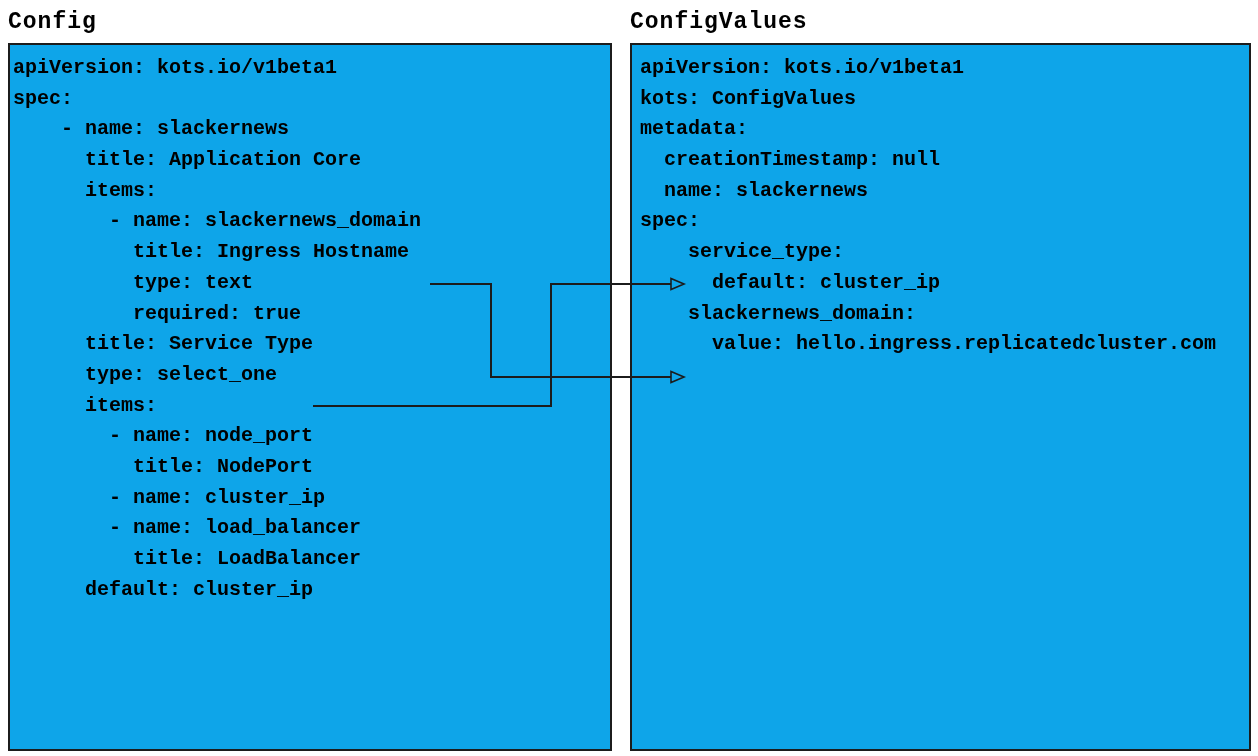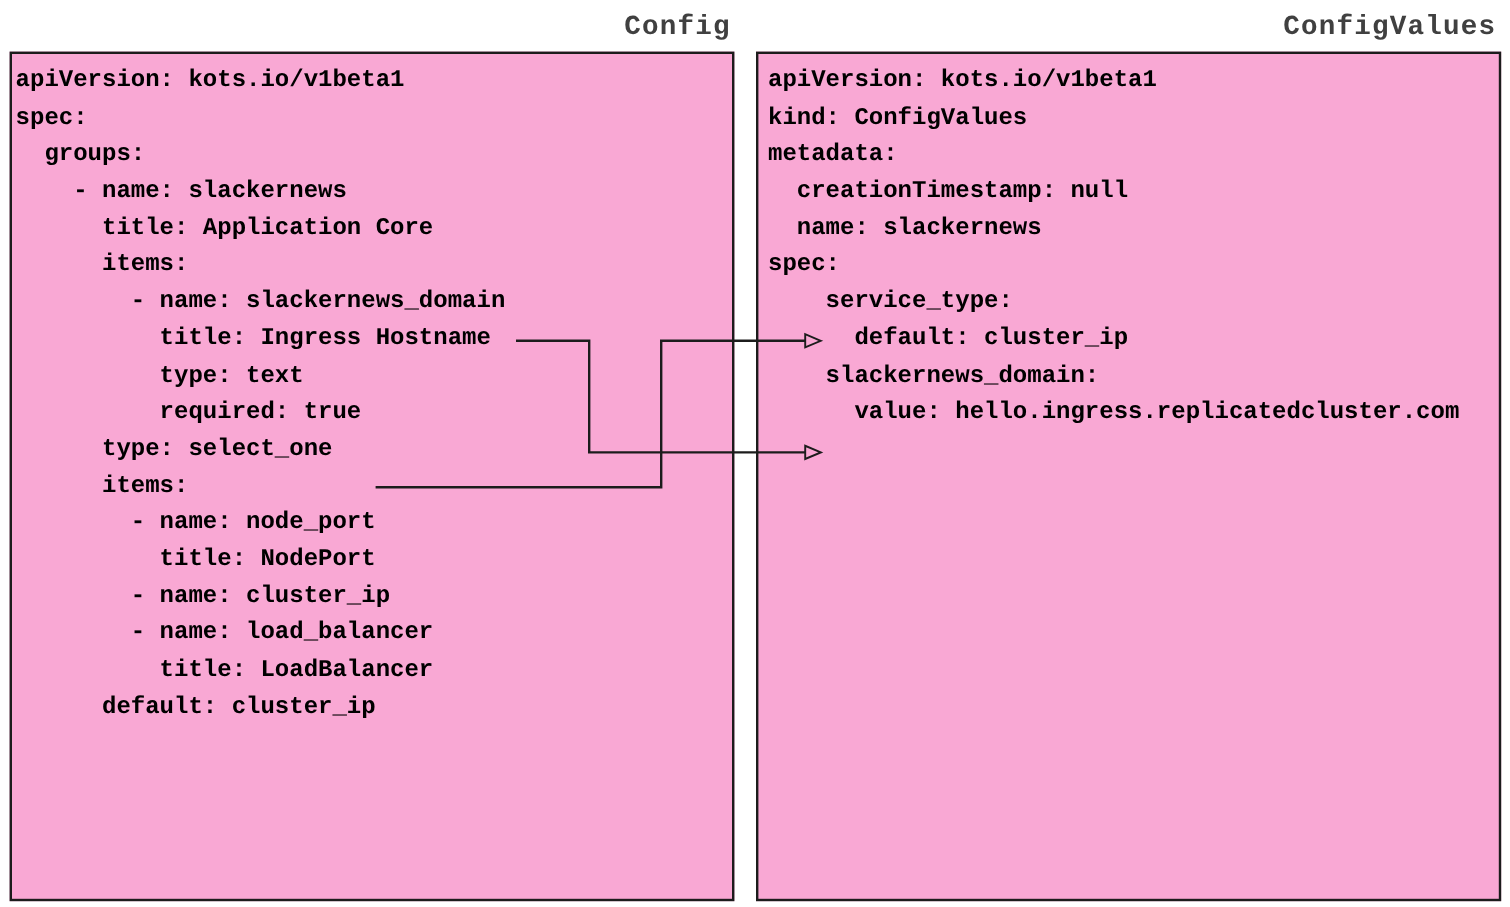--- a/index.html
+++ b/index.html
@@ -13,33 +13,33 @@
     height: 756px;
     background: #ffffff;
     font-family: "Liberation Mono", "DejaVu Sans Mono", monospace;
     overflow: hidden;
   }
   .panel-title {
     position: absolute;
     top: 6px;
     height: 32px;
     line-height: 32px;
-    text-align: right;
+    text-align: left;
     font-size: 23px;
     font-weight: bold;
-    color: #404040;
+    color: #000000;
     letter-spacing: 1px;
   }
   #title-left  { left: 8px;   width: 601px; }
   #title-right { left: 630px; width: 617px; }
   .panel {
     position: absolute;
     top: 43px;
     height: 696px;
-    background: #f9a8d4;
+    background: #0ea5e9;
     border: 2px solid #1c1c1c;
     box-sizing: content-box;
   }
   #panel-left  { left: 8px;   width: 597px; padding-top: 8px; padding-left: 3px; }
   #panel-right { left: 630px; width: 609px; padding-top: 8px; padding-left: 8px; }
   .code-line {
     white-space: pre;
     font-size: 20px;
     font-weight: bold;
     color: #000000;
@@ -61,41 +61,41 @@
 
 <div class="canvas">
 
   <div id="title-left" class="panel-title">Config</div>
 
   <div id="title-right" class="panel-title">ConfigValues</div>
 
   <div id="panel-left" class="panel">
     <div class="code-line">apiVersion: kots.io/v1beta1</div>
     <div class="code-line">spec:</div>
-    <div class="code-line">  groups:</div>
     <div class="code-line">    - name: slackernews</div>
     <div class="code-line">      title: Application Core</div>
     <div class="code-line">      items:</div>
     <div class="code-line">        - name: slackernews_domain</div>
     <div class="code-line">          title: Ingress Hostname</div>
     <div class="code-line">          type: text</div>
     <div class="code-line">          required: true</div>
+    <div class="code-line">      title: Service Type</div>
     <div class="code-line">      type: select_one</div>
     <div class="code-line">      items:</div>
     <div class="code-line">        - name: node_port</div>
     <div class="code-line">          title: NodePort</div>
     <div class="code-line">        - name: cluster_ip</div>
     <div class="code-line">        - name: load_balancer</div>
     <div class="code-line">          title: LoadBalancer</div>
     <div class="code-line">      default: cluster_ip</div>
   </div>
 
   <div id="panel-right" class="panel">
     <div class="code-line">apiVersion: kots.io/v1beta1</div>
-    <div class="code-line">kind: ConfigValues</div>
+    <div class="code-line">kots: ConfigValues</div>
     <div class="code-line">metadata:</div>
     <div class="code-line">  creationTimestamp: null</div>
     <div class="code-line">  name: slackernews</div>
     <div class="code-line">spec:</div>
     <div class="code-line">    service_type:</div>
     <div class="code-line">      default: cluster_ip</div>
     <div class="code-line">    slackernews_domain:</div>
     <div class="code-line">      value: hello.ingress.replicatedcluster.com</div>
   </div>
 

